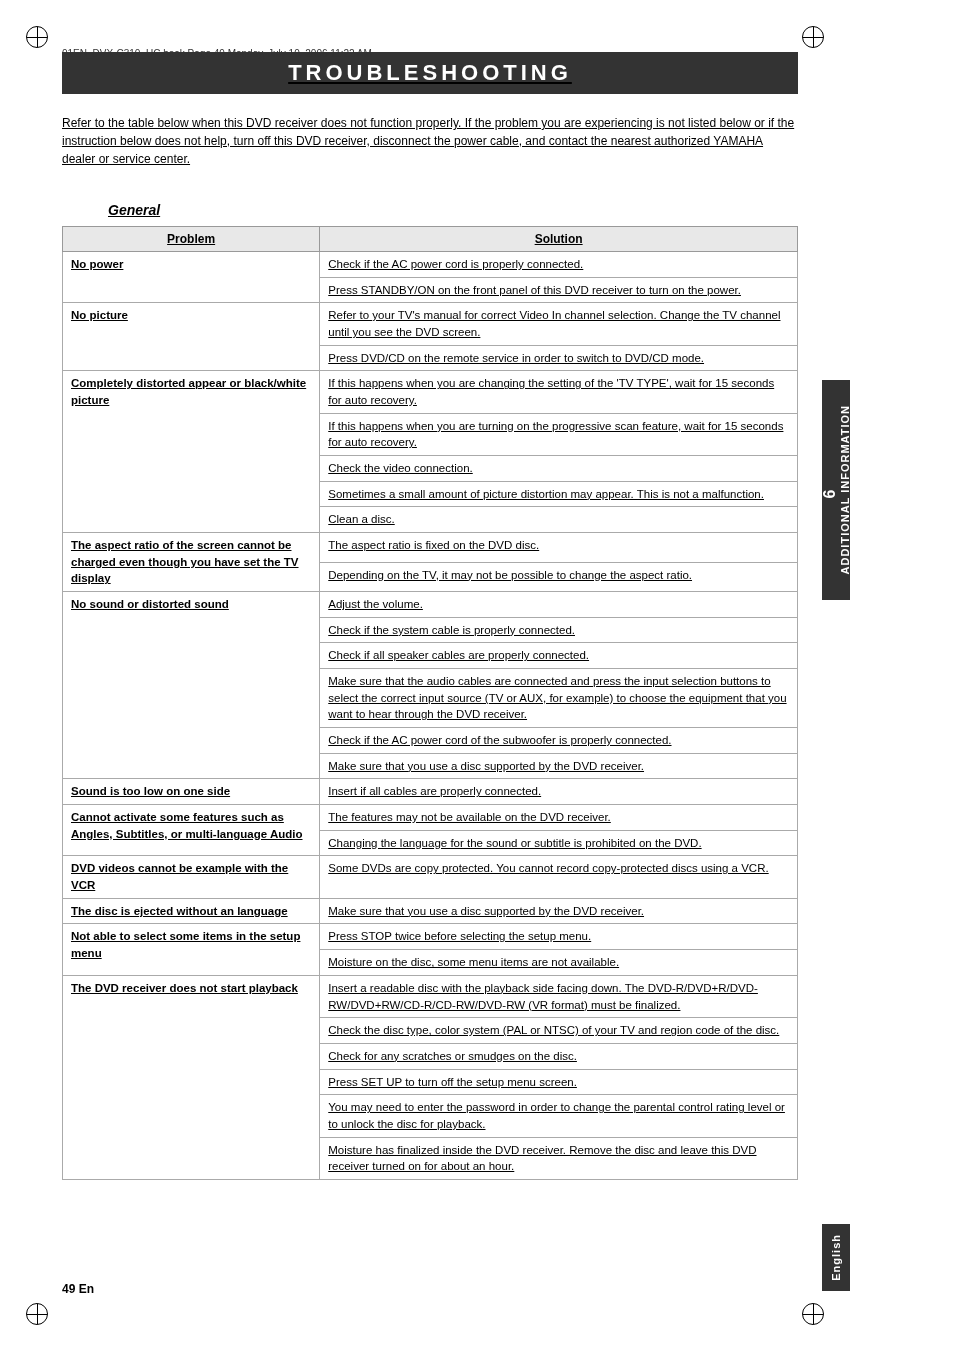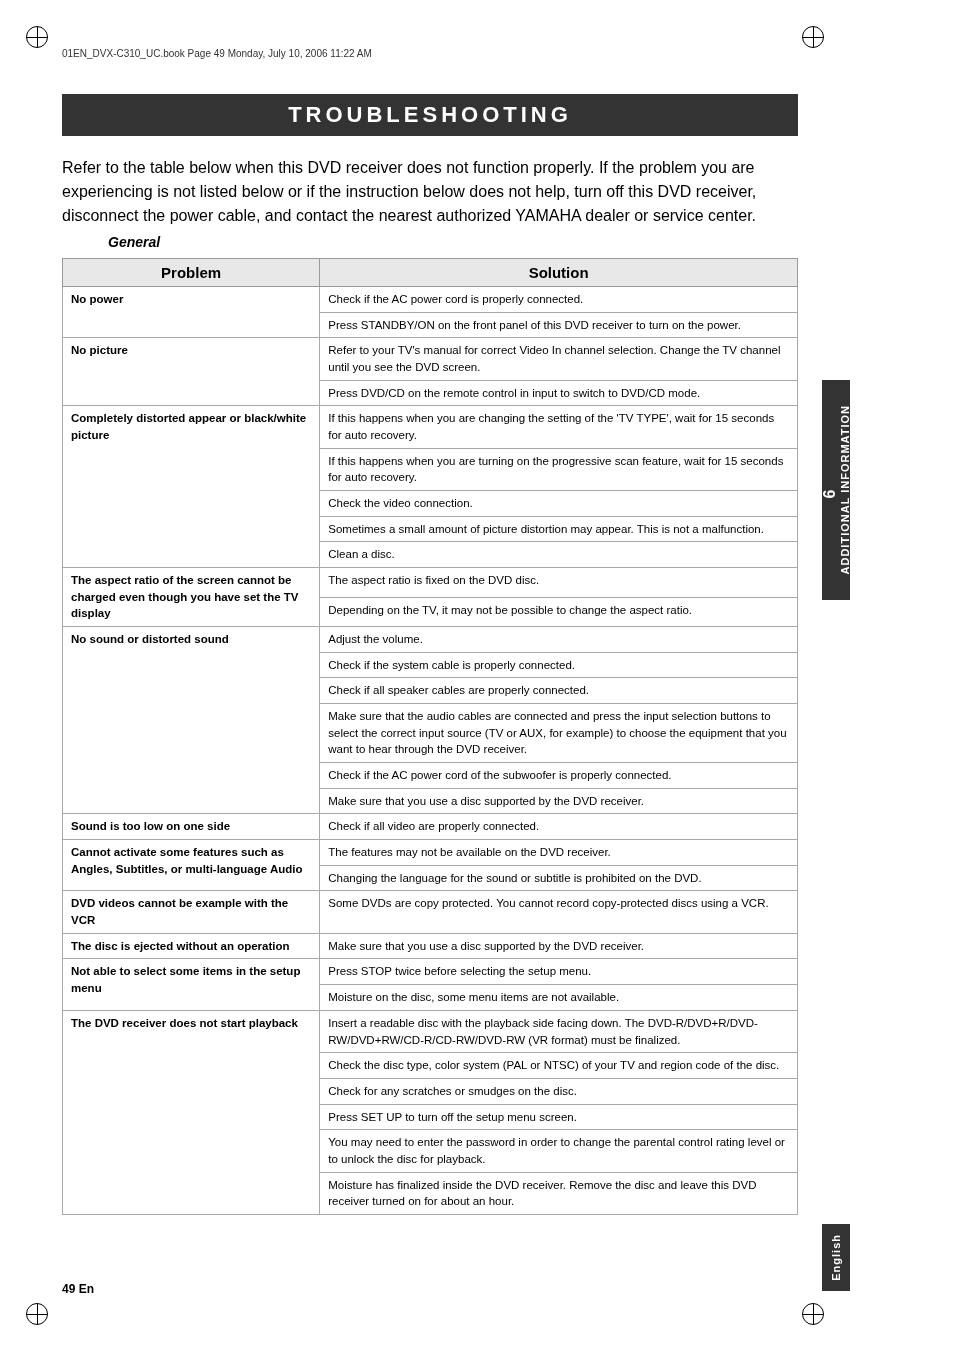--- a/index.html
+++ b/index.html
@@ -100,45 +100,46 @@
       font-size: 11px;
       font-weight: bold;
       writing-mode: vertical-rl;
       transform: rotate(180deg);
       letter-spacing: 1px;
       padding: 6px 4px;
     }
 
     
     .content {
-      padding: 84px 62px 60px 62px;
+      padding: 42px 62px 60px 62px;
       padding-right: 52px;
+      text-decoration: underline;
     }
 
     
     .title-bar {
       background: #333;
       text-align: center;
       padding: 8px 20px;
       margin-bottom: 20px;
       margin-top: 10px;
     }
     .title-bar h1 {
       color: #fff;
       font-size: 22px;
       font-weight: bold;
       letter-spacing: 4px;
       font-family: Arial, sans-serif;
     }
 
     
     .intro-text {
-      font-size: 16px;
+      font-size: 12px;
       line-height: 1.5;
-      margin-bottom: 6px;
+      margin-bottom: 34px;
       color: #000;
     }
 
     
     .section-heading {
       font-size: 14px;
       font-weight: bold;
       margin-bottom: 8px;
       color: #000;
       font-style: italic;
@@ -152,21 +153,21 @@
       font-size: 11.5px;
       color: #000;
     }
 
     .trouble-table th {
       background: #e8e8e8;
       border: 1px solid #999;
       padding: 5px 10px;
       text-align: center;
       font-weight: bold;
-      font-size: 15px;
+      font-size: 12px;
     }
 
     .trouble-table td {
       border: 1px solid #aaa;
       padding: 4px 8px;
       vertical-align: top;
       line-height: 1.45;
     }
 
     .trouble-table td.problem-cell {
@@ -234,21 +235,21 @@
             <td class="solution-cell">Check if the AC power cord is properly connected.</td>
           </tr>
           <tr>
             <td class="solution-cell">Press STANDBY/ON on the front panel of this DVD receiver to turn on the power.</td>
           </tr>
           <tr>
             <td class="problem-cell" rowspan="2">No picture</td>
             <td class="solution-cell">Refer to your TV's manual for correct Video In channel selection. Change the TV channel until you see the DVD screen.</td>
           </tr>
           <tr>
-            <td class="solution-cell">Press DVD/CD on the remote control in input to switch to DVD/CD mode.</td>
+            <td class="solution-cell">Press DVD/CD on the remote service in order to switch to DVD/CD mode.</td>
           </tr>
           <tr>
             <td class="problem-cell" rowspan="5">Completely distorted appear or black/white picture</td>
             <td class="solution-cell">If this happens when you are changing the setting of the 'TV TYPE', wait for 15 seconds for auto recovery.</td>
           </tr>
           <tr>
             <td class="solution-cell">If this happens when you are turning on the progressive scan feature, wait for 15 seconds for auto recovery.</td>
           </tr>
           <tr>
             <td class="solution-cell">Check the video connection.</td>
@@ -281,35 +282,35 @@
             <td class="solution-cell">Make sure that the audio cables are connected and press the input selection buttons to select the correct input source (TV or AUX, for example) to choose the equipment that you want to hear through the DVD receiver.</td>
           </tr>
           <tr>
             <td class="solution-cell">Check if the AC power cord of the subwoofer is properly connected.</td>
           </tr>
           <tr>
             <td class="solution-cell">Make sure that you use a disc supported by the DVD receiver.</td>
           </tr>
           <tr>
             <td class="problem-cell" rowspan="1">Sound is too low on one side</td>
-            <td class="solution-cell">Check if all video are properly connected.</td>
+            <td class="solution-cell">Insert if all cables are properly connected.</td>
           </tr>
           <tr>
             <td class="problem-cell" rowspan="2">Cannot activate some features such as Angles, Subtitles, or multi-language Audio</td>
             <td class="solution-cell">The features may not be available on the DVD receiver.</td>
           </tr>
           <tr>
             <td class="solution-cell">Changing the language for the sound or subtitle is prohibited on the DVD.</td>
           </tr>
           <tr>
             <td class="problem-cell" rowspan="1">DVD videos cannot be example with the VCR</td>
             <td class="solution-cell">Some DVDs are copy protected. You cannot record copy-protected discs using a VCR.</td>
           </tr>
           <tr>
-            <td class="problem-cell" rowspan="1">The disc is ejected without an operation</td>
+            <td class="problem-cell" rowspan="1">The disc is ejected without an language</td>
             <td class="solution-cell">Make sure that you use a disc supported by the DVD receiver.</td>
           </tr>
           <tr>
             <td class="problem-cell" rowspan="2">Not able to select some items in the setup menu</td>
             <td class="solution-cell">Press STOP twice before selecting the setup menu.</td>
           </tr>
           <tr>
             <td class="solution-cell">Moisture on the disc, some menu items are not available.</td>
           </tr>
           <tr>

